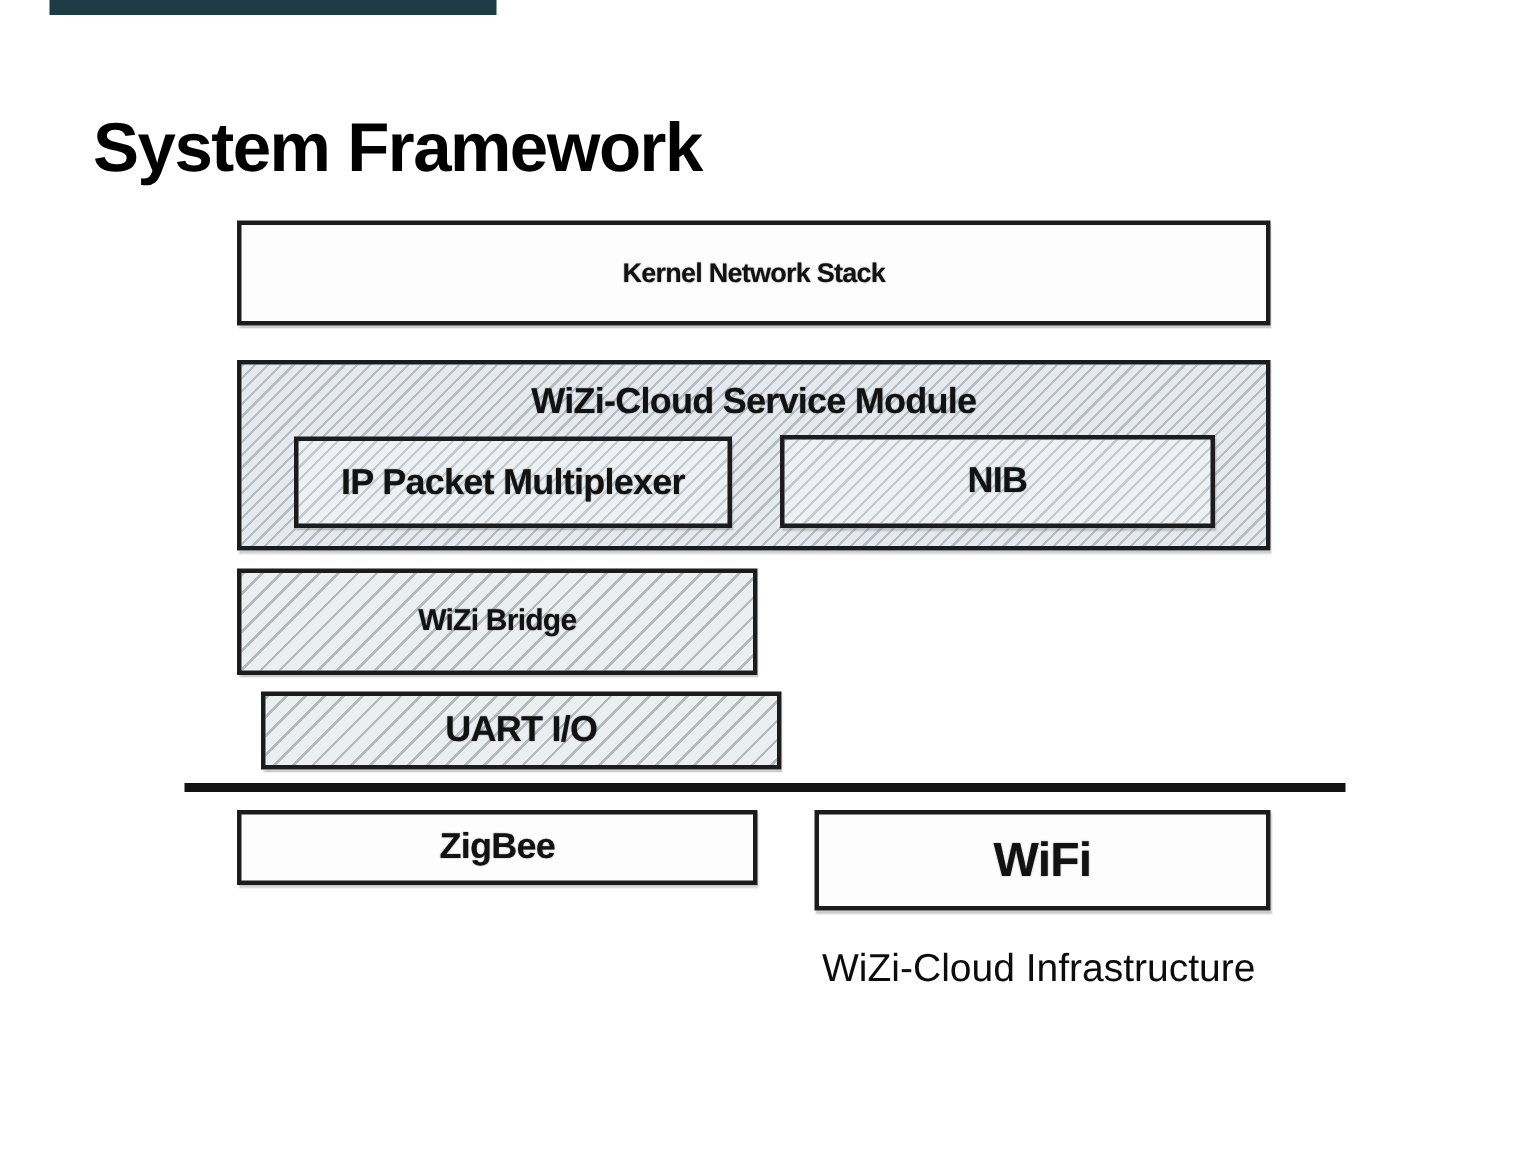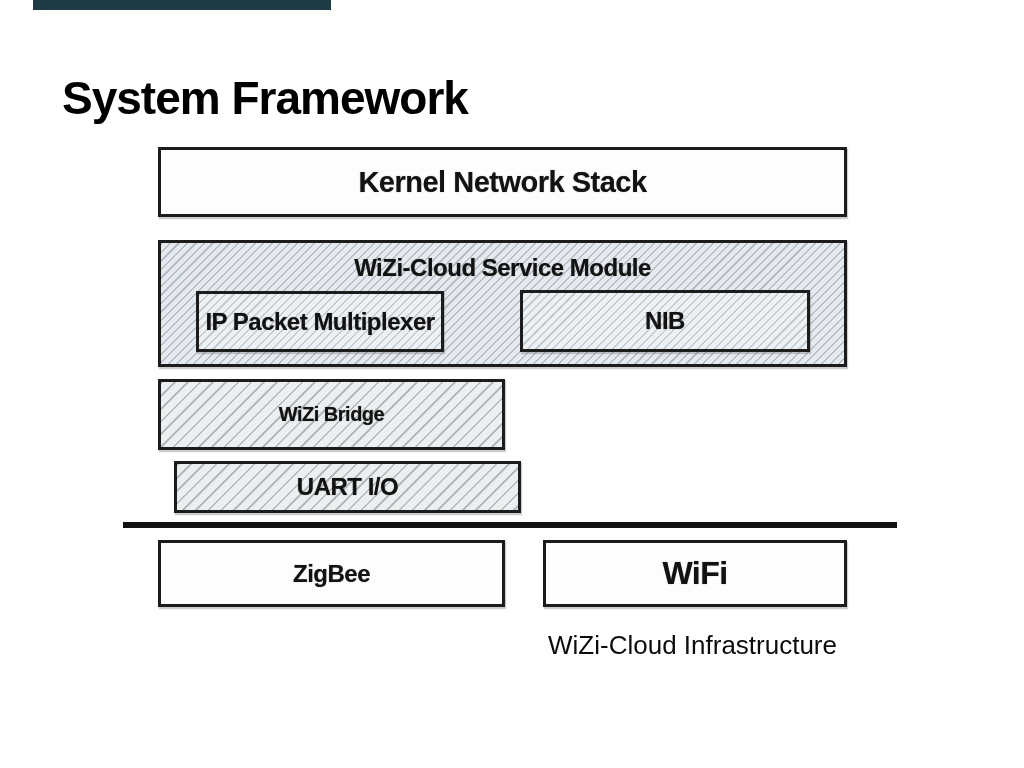--- a/index.html
+++ b/index.html
@@ -68,39 +68,39 @@
       #eef1f3 1.5px, #eef1f3 6px);
   }
   .hatch-coarse {
     background: repeating-linear-gradient(135deg,
       #b3bac0 0px, #b3bac0 1.8px,
       #ecefef 1.8px, #ecefef 9px);
   }
 
   
   .box-kernel   { left: 158px; top: 147px; width: 689px; height: 70px; }
-  .box-kernel .lbl { font-size: 29px; }
+  .box-kernel .lbl { font-size: 18px; }
 
   .box-module   { left: 158px; top: 240px; width: 689px; height: 127px;
                   align-items: flex-start; }
   .box-module .lbl { font-size: 24px; margin-top: 11px; text-align: center; }
 
-  .box-ipmux    { left: 196px; top: 291px; width: 248px; height: 61px; justify-content: center; }
+  .box-ipmux    { left: 196px; top: 291px; width: 292px; height: 61px; justify-content: center; }
   .box-ipmux .lbl { font-size: 24px; }
 
   .box-nib      { left: 520px; top: 290px; width: 290px; height: 62px; justify-content: center; }
   .box-nib .lbl { font-size: 24px; }
 
   .box-bridge   { left: 158px; top: 379px; width: 347px; height: 71px; }
   .box-bridge .lbl { font-size: 20px; }
 
   .box-uart     { left: 158px; top: 461px; width: 347px; height: 52px; margin-left: 16px; }
   .box-uart .lbl { font-size: 24px; }
 
-  .box-zigbee   { left: 158px; top: 540px; width: 347px; height: 67px; }
+  .box-zigbee   { left: 158px; top: 540px; width: 347px; height: 50px; }
   .box-zigbee .lbl { font-size: 24px; }
 
   .box-wifi     { left: 543px; top: 540px; width: 304px; height: 67px; }
   .box-wifi .lbl { font-size: 32px; }
 
   
   .hw-divider {
     position: absolute;
     left: 123px;
     top: 522px;

